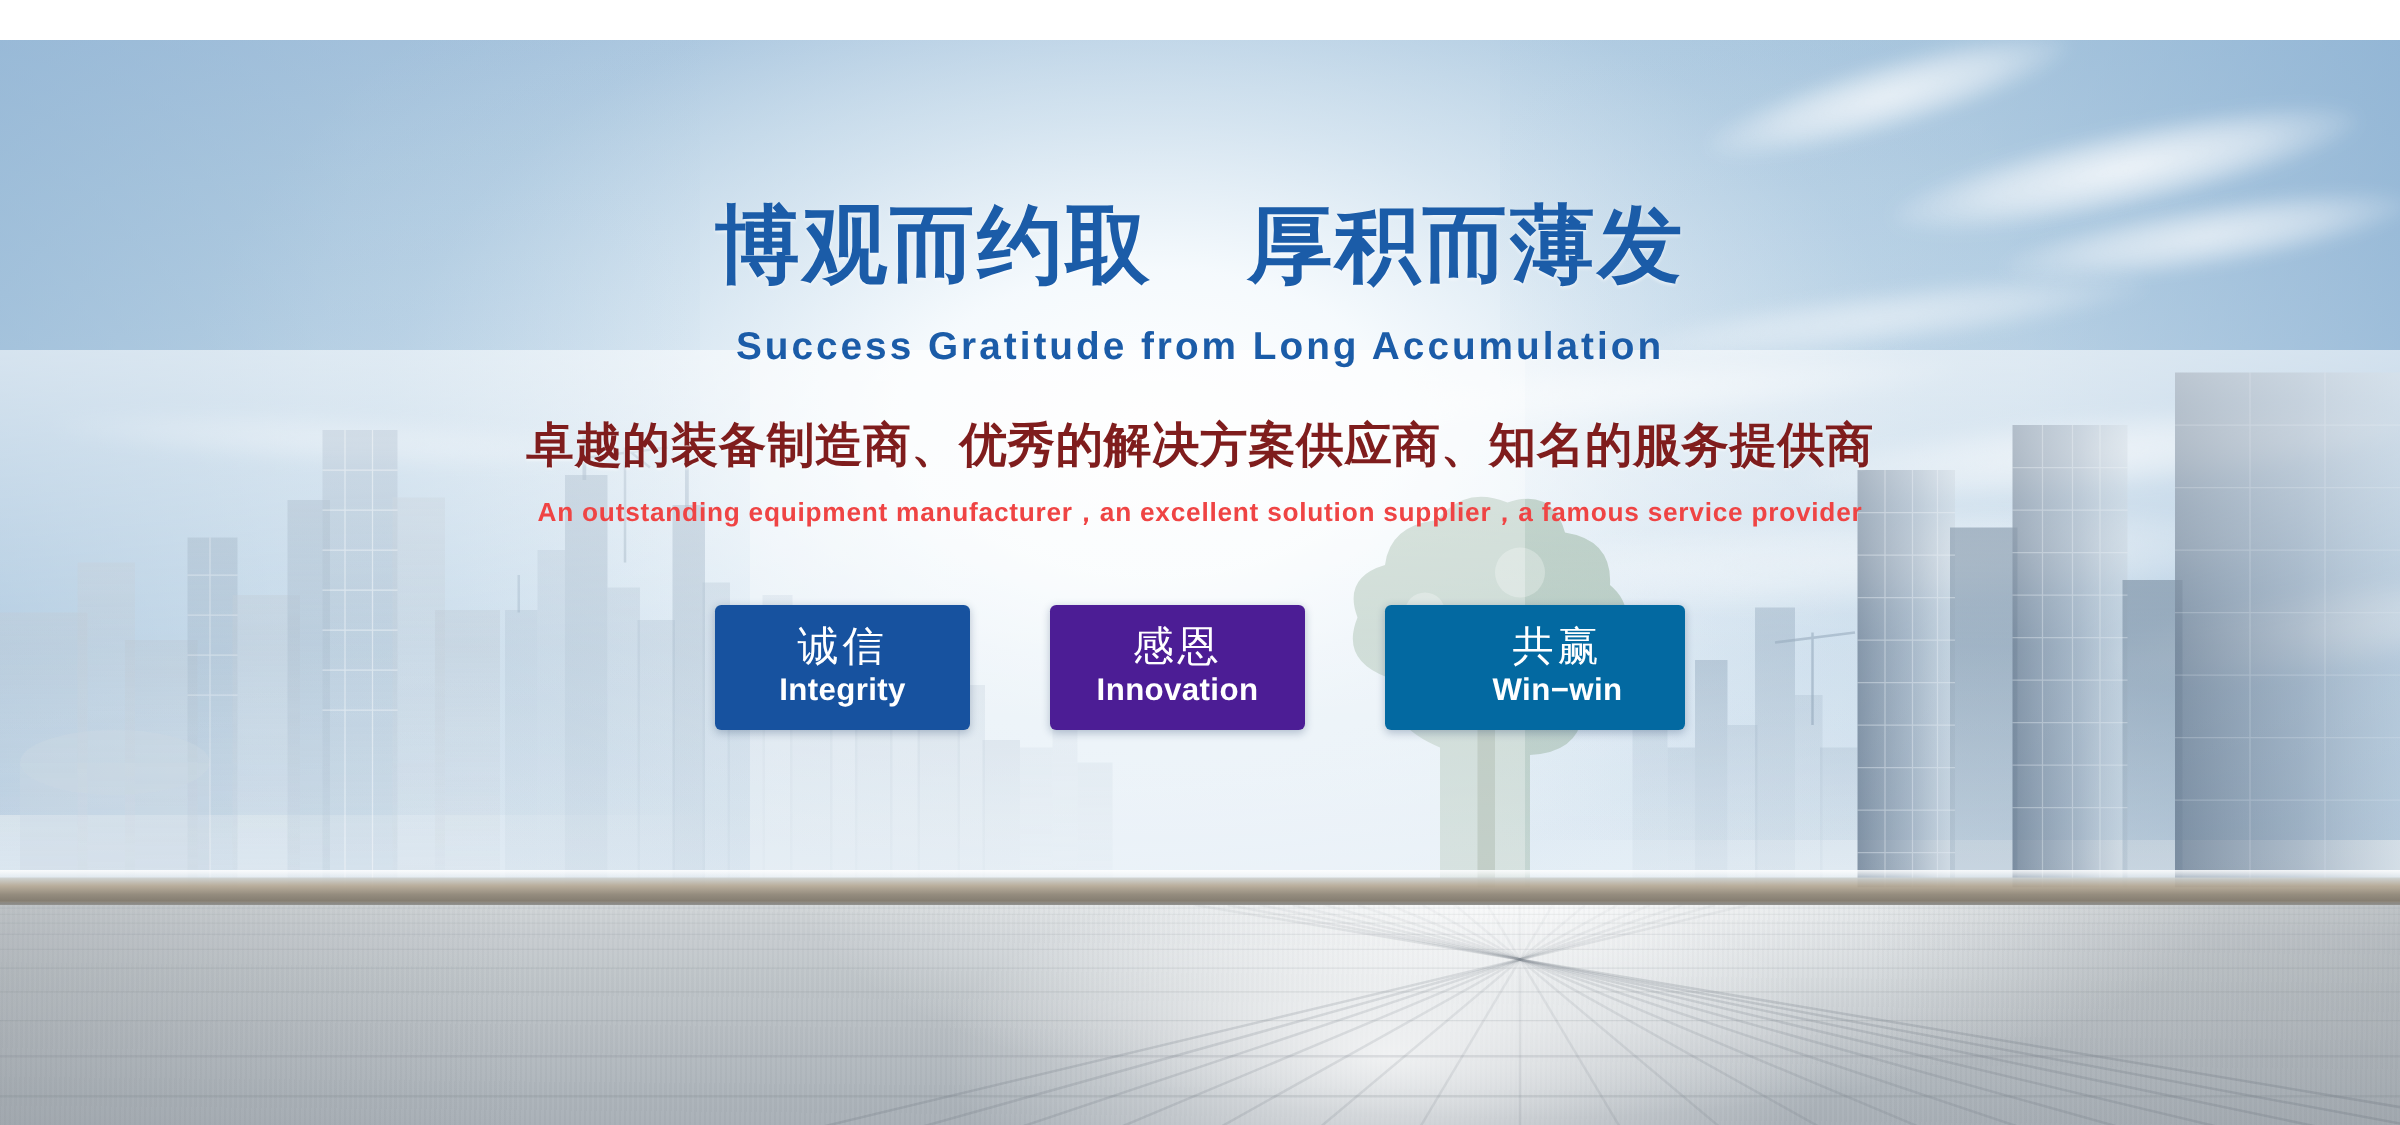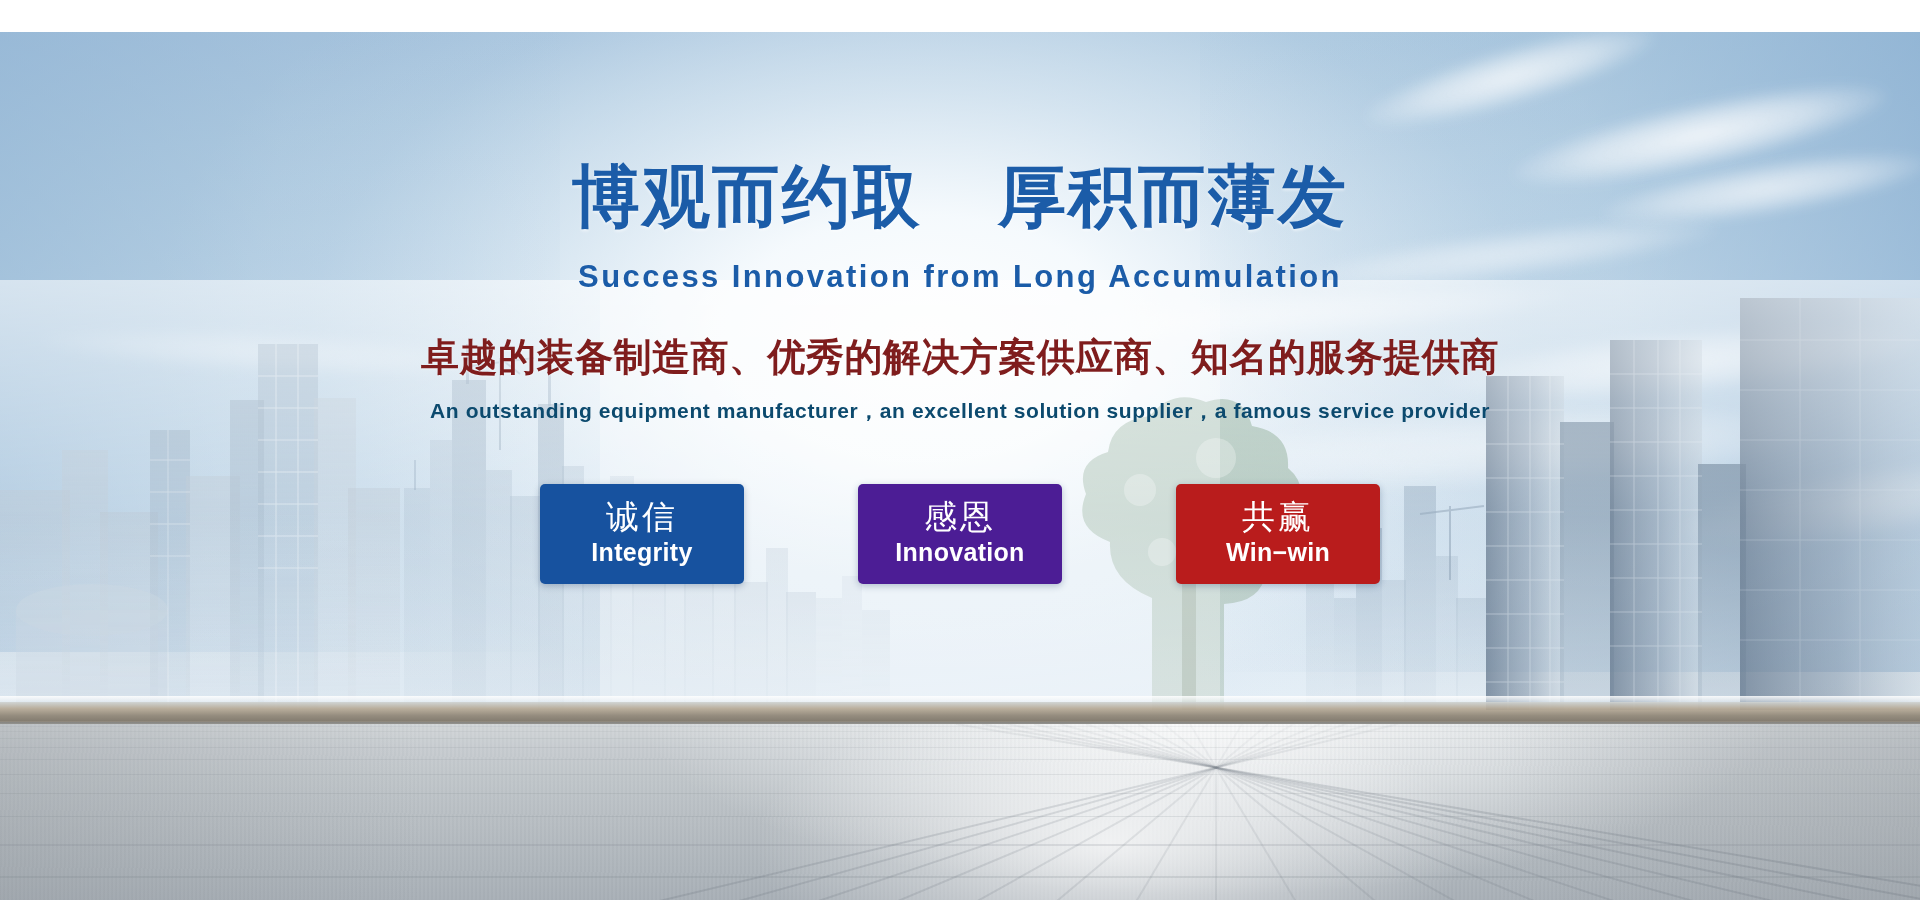--- a/index.html
+++ b/index.html
@@ -213,33 +213,33 @@
   }
 
   .subline-en {
     position: absolute;
     left: 0; top: 368px;
     width: 1920px;
     font-size: 21px;
     line-height: 1;
     font-weight: 700;
     letter-spacing: 0.6px;
-    color: #0c4a6e;
+    color: #ef4444;
     white-space: nowrap;
   }
 
   
   .cards {
     position: absolute;
     left: 0;
     top: 452px;
     width: 1920px;
     display: flex;
     justify-content: center;
-    gap: 114px;
+    gap: 64px;
   }
   .card {
     width: 204px;
     height: 100px;
     background: #17529f;
     border-radius: 5px;
     box-shadow: 0 2px 7px rgba(20,50,95,0.28);
     display: flex;
     flex-direction: column;
     align-items: center;
@@ -506,35 +506,35 @@
     </div>
 
   <div class="copy">
 
     <div class="headline">
       <span>博观而约取</span>
       <span class="gap"></span>
       <span>厚积而薄发</span>
     </div>
 
-    <div class="headline-en">Success Innovation from Long Accumulation</div>
+    <div class="headline-en">Success Gratitude from Long Accumulation</div>
 
     <div class="subline">卓越的装备制造商、优秀的解决方案供应商、知名的服务提供商</div>
 
     <div class="subline-en">An outstanding equipment manufacturer，an excellent  solution supplier，a famous  service provider</div>
   </div>
 
   <div class="cards" id="value-cards">
       <div class="card" style="background: rgb(23, 82, 159);">
         <div class="card-cn">诚信</div>
         <div class="card-en">Integrity</div>
       </div>
       <div class="card" style="background: #4c1d95;">
         <div class="card-cn">感恩</div>
         <div class="card-en">Innovation</div>
       </div>
-      <div class="card" style="background: #b91c1c;">
+      <div class="card" style="background: #0369a1; padding-left: 36px;">
         <div class="card-cn">共赢</div>
         <div class="card-en">Win−win</div>
       </div>
     </div>
 
 </div>
 
 </body></html>

